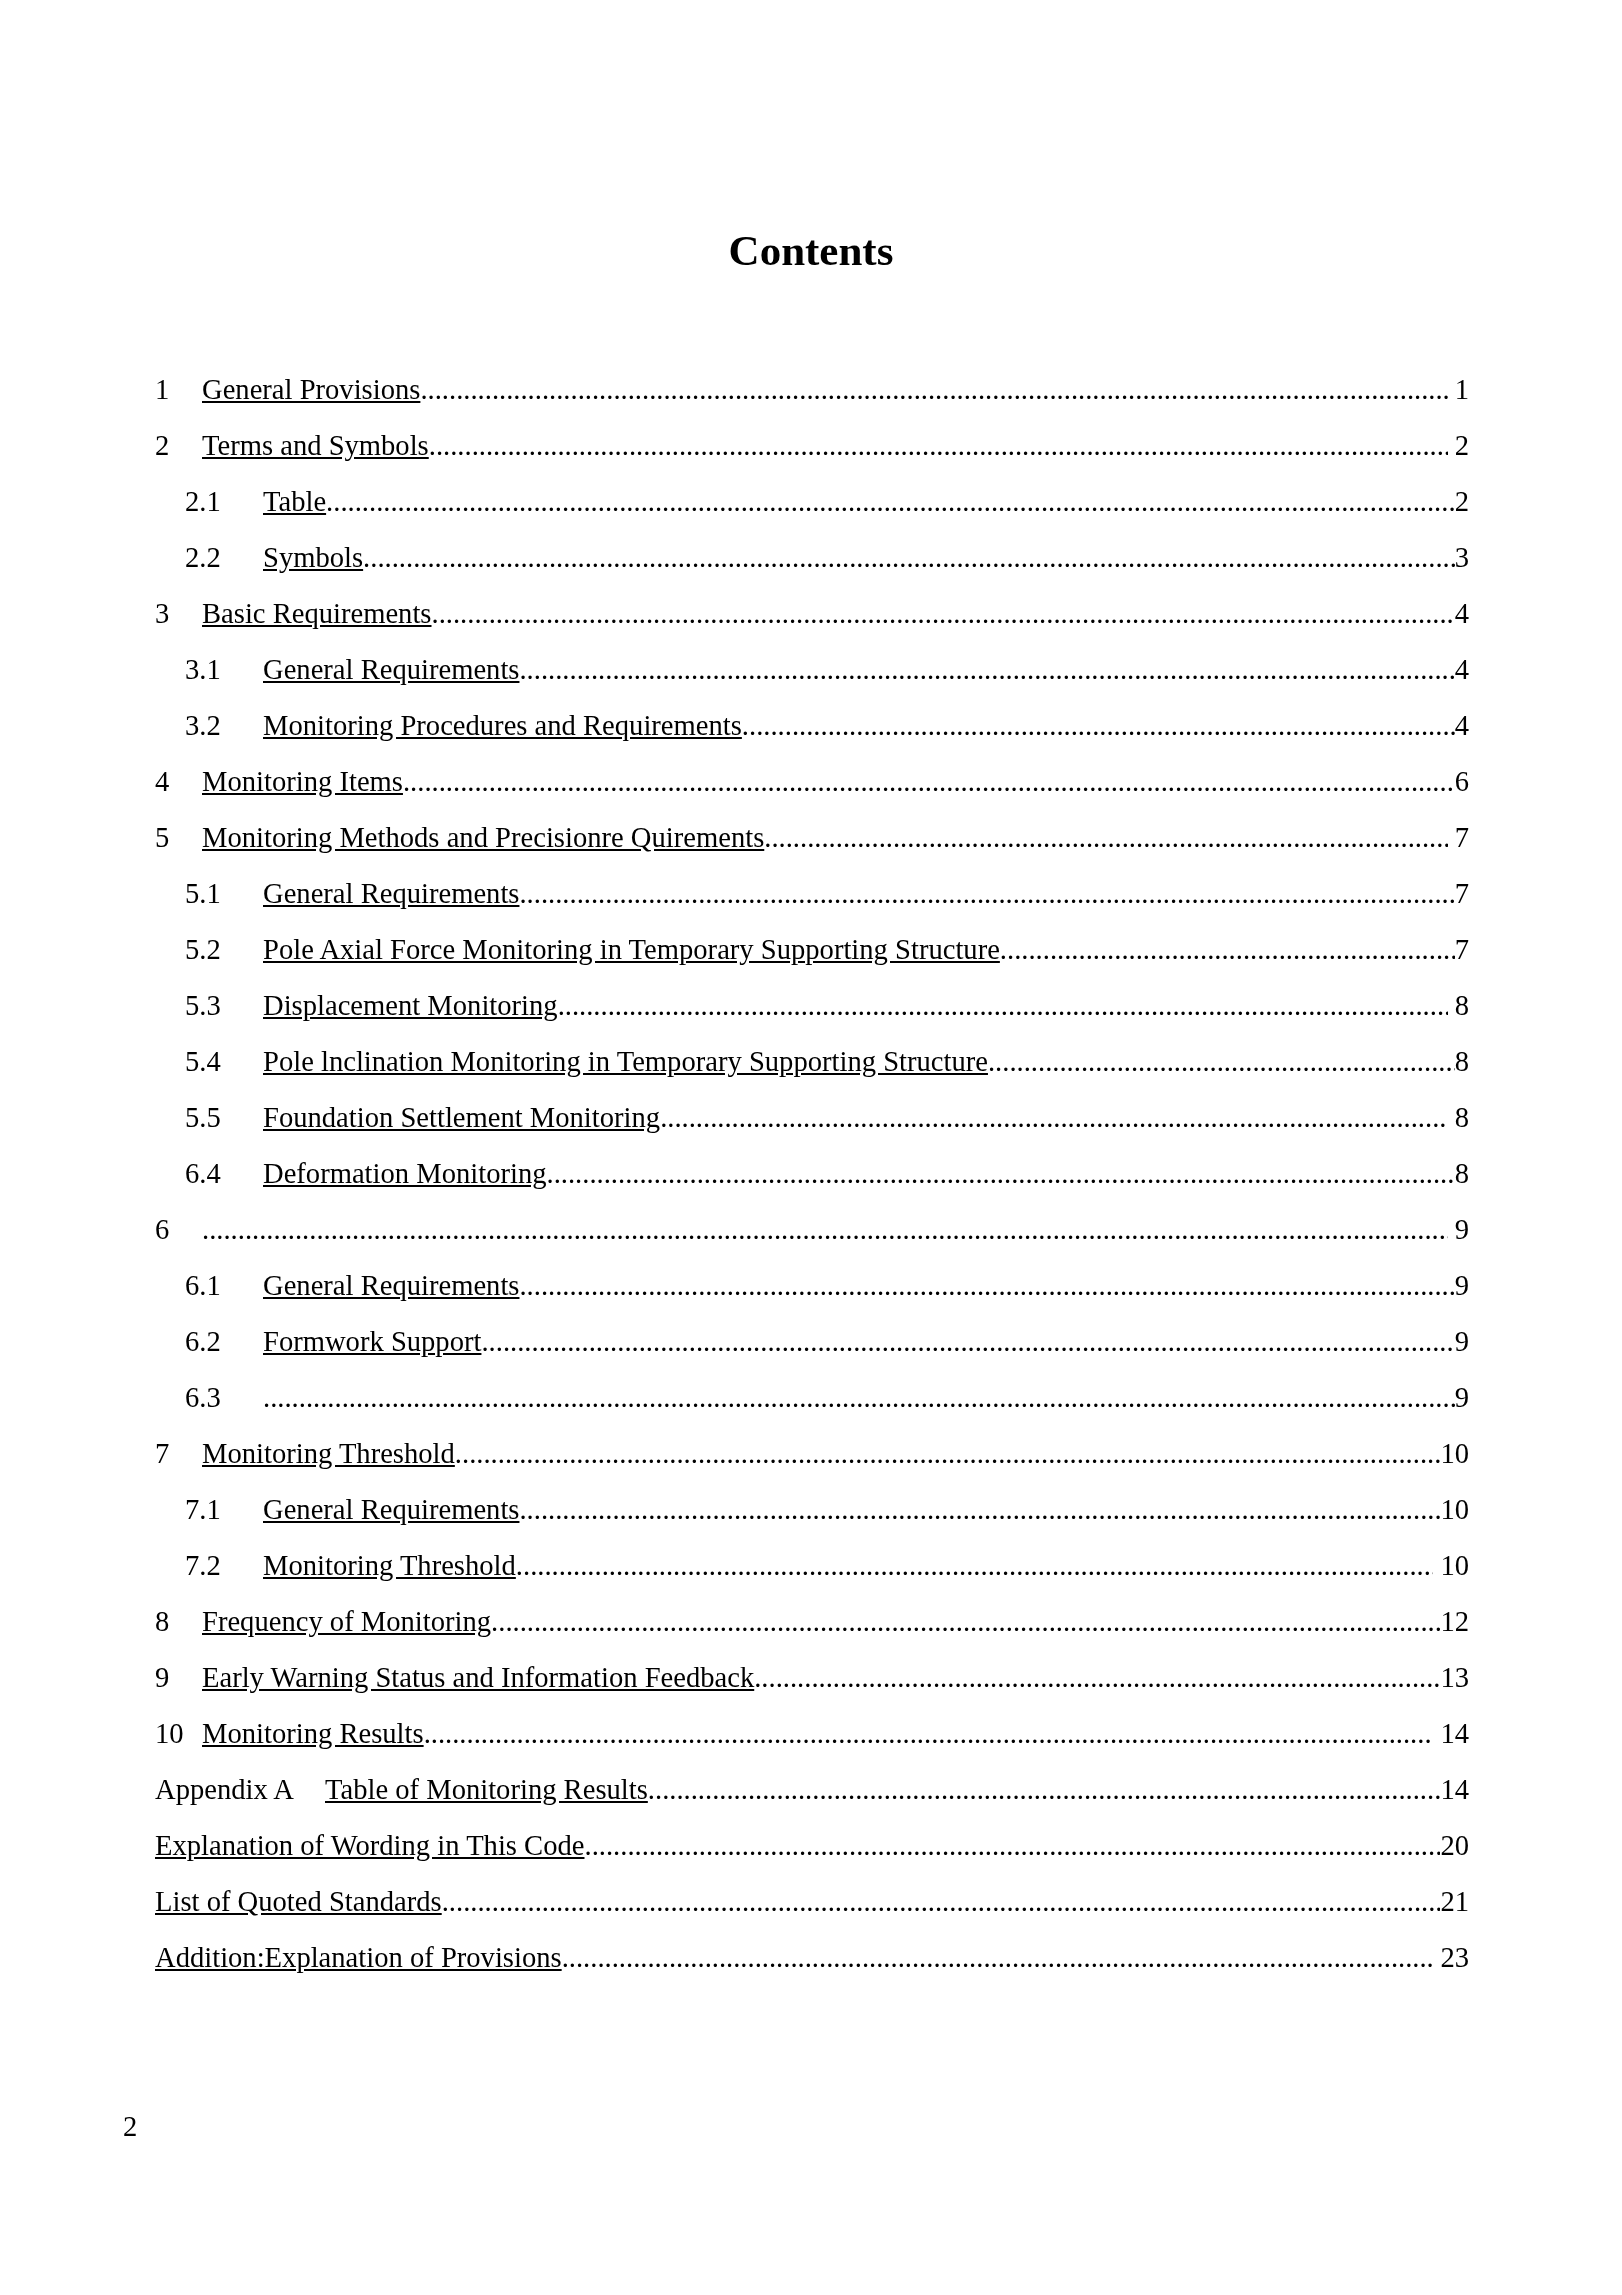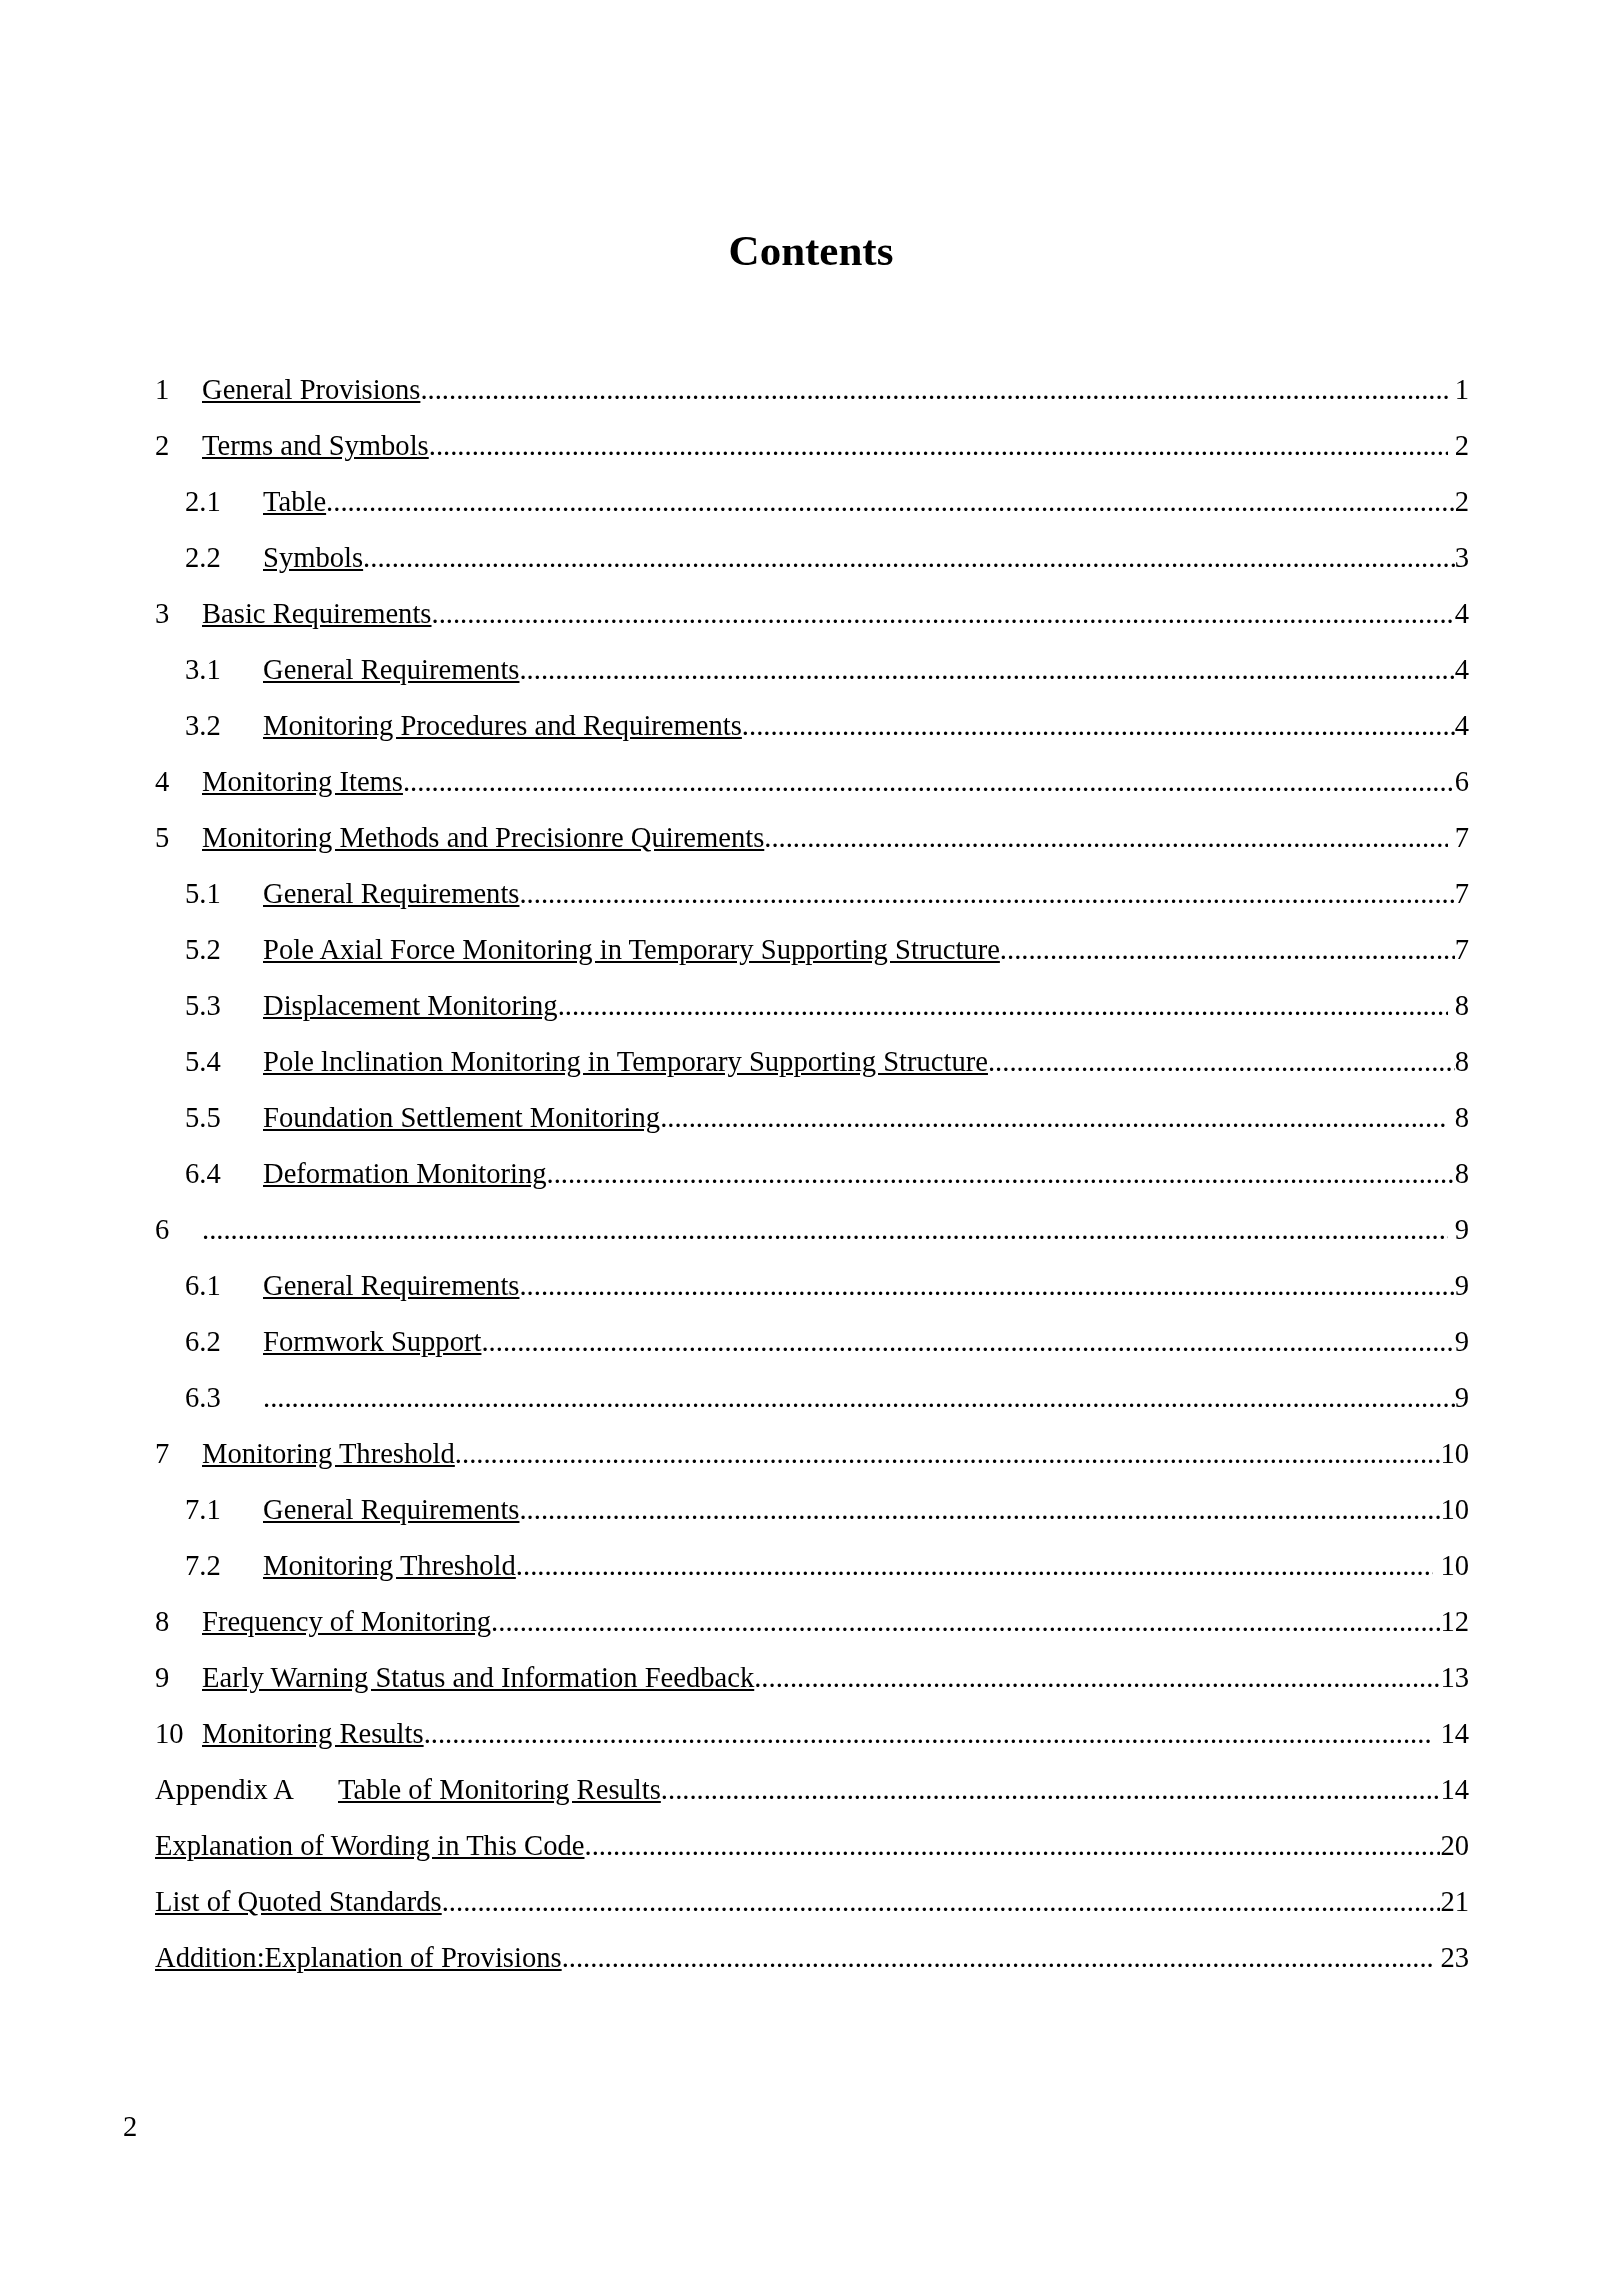--- a/index.html
+++ b/index.html
@@ -38,21 +38,21 @@
   .toc-row {
     display: flex;
     align-items: baseline;
     height: 56px;
     line-height: 56px;
   }
   .toc-row .num { flex: 0 0 auto; white-space: pre; }
   .lvl1 .num { min-width: 47px; }
   .lvl2 { padding-left: 30px; }
   .lvl2 .num { min-width: 78px; }
-  .appendix .num { margin-right: 44px; }
+  .appendix .num { margin-right: 31px; }
   .toc-row .entry-title { flex: 0 0 auto; white-space: pre; text-decoration: underline; }
   .toc-row .leader {
     flex: 1 1 0;
     min-width: 0;
     overflow: hidden;
     white-space: nowrap;
   }
   .toc-row .page-num {
     flex: 0 0 auto;
     white-space: pre;

